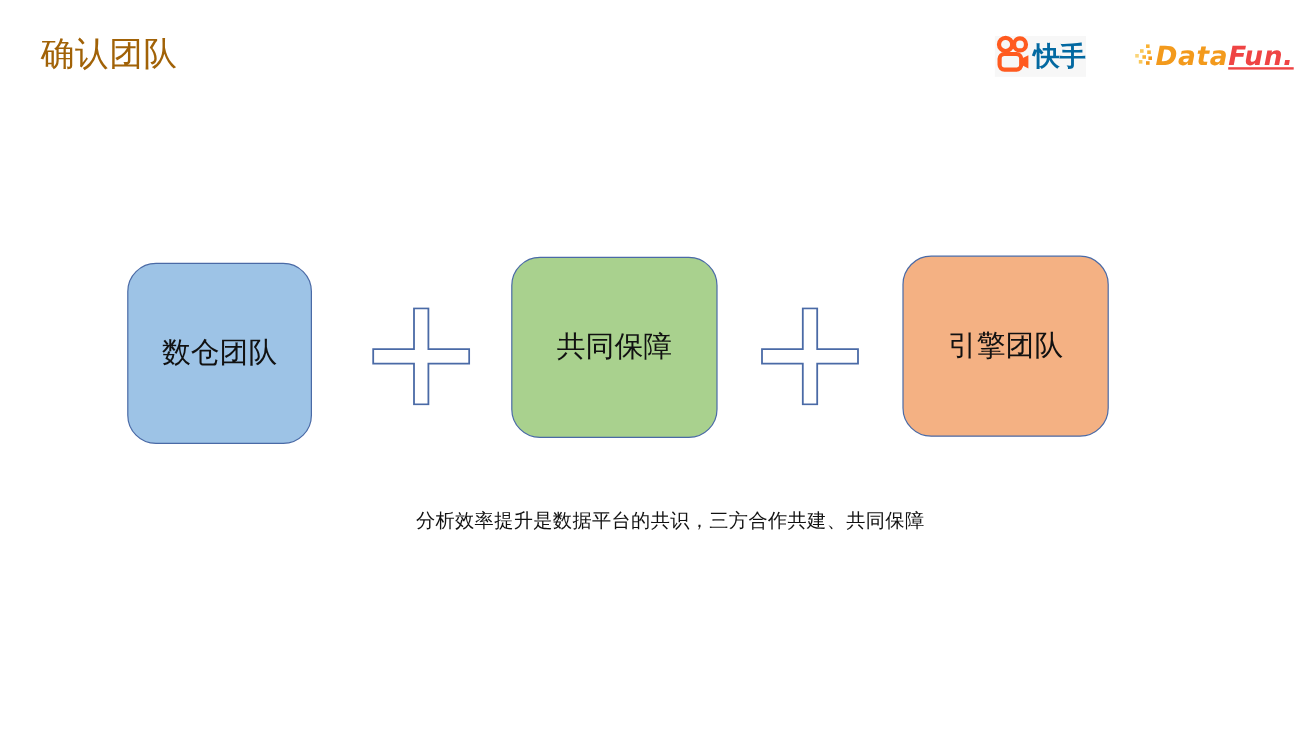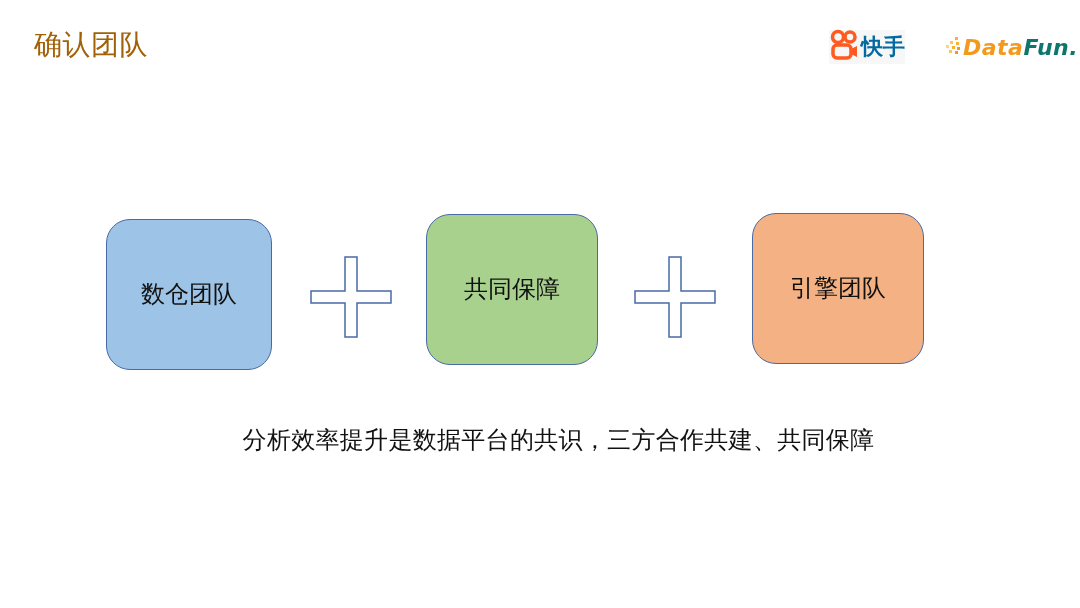--- a/index.html
+++ b/index.html
@@ -14,35 +14,35 @@
     position:absolute; left:829px; top:30px; height:34px; display:flex; align-items:center;
     background:#f7f7f7;
   }
   .logo-kuaishou .ks-text { font-size:22px; color:#0369a1; margin-left:2px; font-weight:bold; }
   .logo-datafun {
     position:absolute; left:945px; top:32px; height:30px; display:flex; align-items:center;
   }
   .logo-datafun .df-text {
     font-size:22px; font-weight:bold; font-style:italic; color:#f39a1c; letter-spacing:0.5px;
   }
-  .logo-datafun .df-text .fun { color:#0f766e; }
+  .logo-datafun .df-text .fun { color:#ef4444;text-decoration:underline; }
   .box {
     position:absolute; border:1.5px solid #4a6aa6; border-radius:24px;
     display:flex; align-items:center; justify-content:center; text-align:center;
     font-size:24px; line-height:29px; color:#111; box-sizing:border-box;
   }
-  .box-blue { left:106px; top:219px; width:166px; height:151px; background:#9dc3e6; }
+  .box-blue { left:106px; top:219px; width:154px; height:151px; background:#9dc3e6; }
   .box-green { left:426px; top:214px; width:172px; height:151px; background:#a9d18e; }
   .box-orange { left:752px; top:213px; width:172px; height:151px; background:#f4b183; }
   .plus { position:absolute; }
   .plus1 { left:310px; top:256px; }
   .plus2 { left:634px; top:256px; }
   .caption {
     position:absolute; left:0; width:1080px; top:424px; text-align:center;
-    font-size:24px; color:#111; letter-spacing:0.3px; padding-left:37px; box-sizing:border-box;
+    font-size:16px; color:#111; letter-spacing:0.3px; padding-left:37px; box-sizing:border-box;
   }
 </style>
 </head>
 <body>
 
 <div class="title">确认团队</div>
 
 <div class="logo-kuaishou">
   <span>
     <svg width="30" height="32" viewBox="0 0 30 32">

